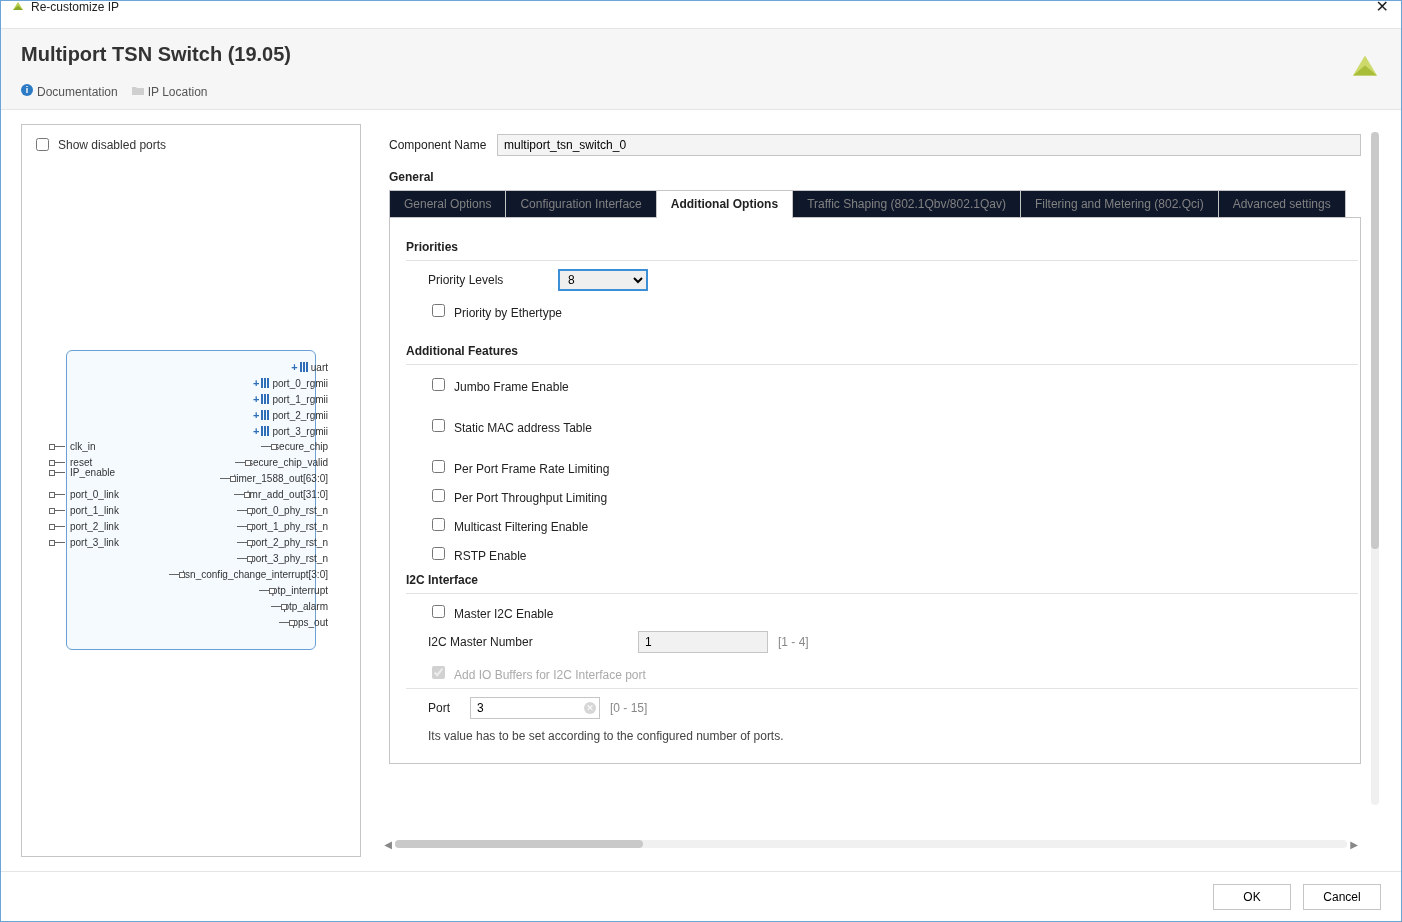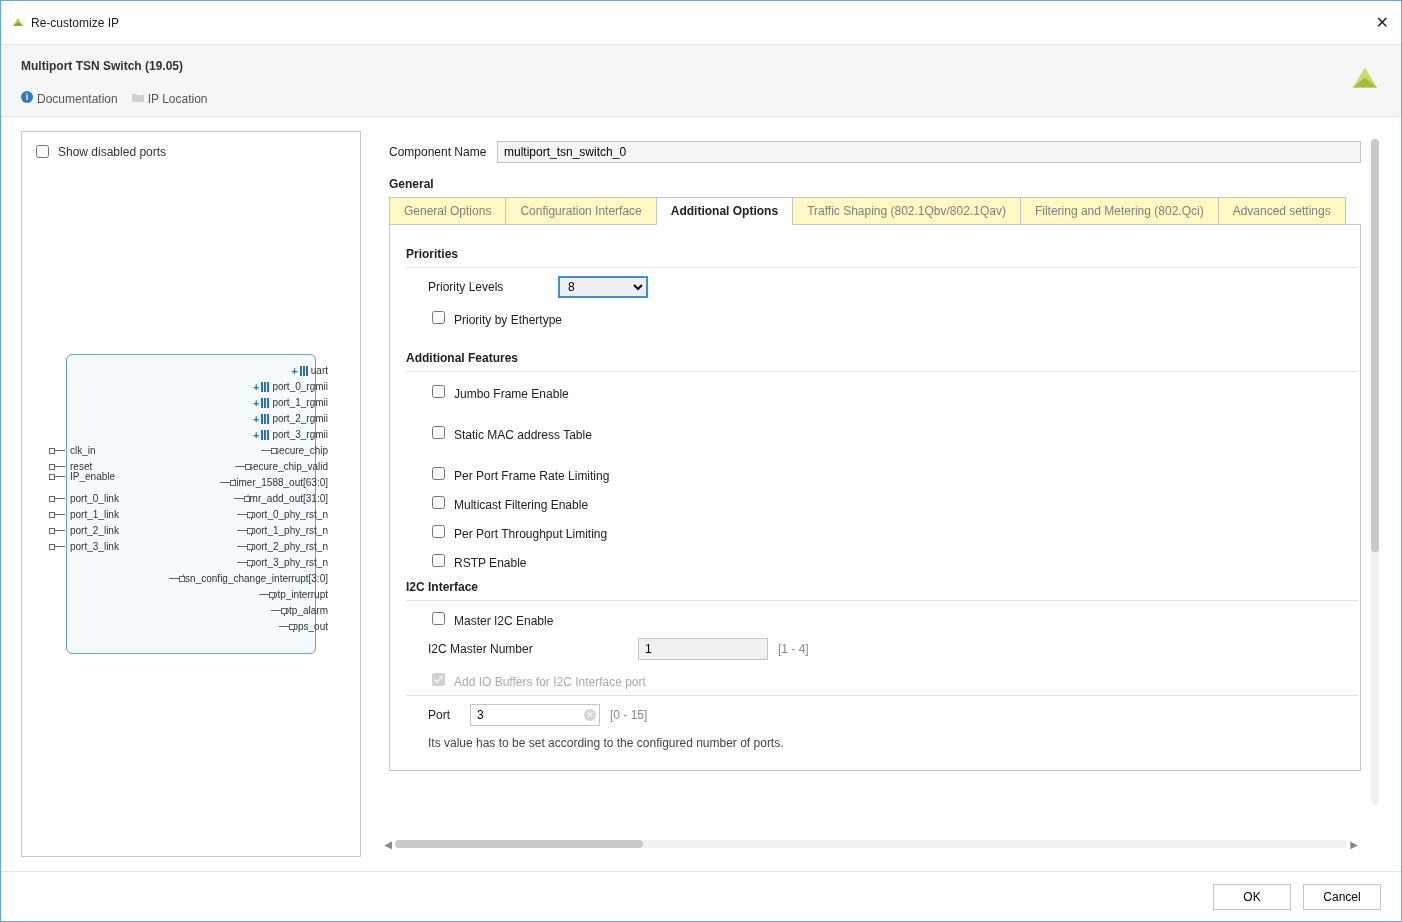--- a/index.html
+++ b/index.html
@@ -28,21 +28,20 @@
   }
 
   
   .titlebar {
     height: 28px;
     border-bottom: 1px solid #e5e5e5;
     display: flex;
     align-items: center;
     padding: 0 6px 16px 10px;
     background: #fff;
-    margin-top: 16px;
   }
   .titlebar .app-icon {
     width: 14px; height: 14px; margin-right: 6px;
     display: inline-block;
   }
   .titlebar .close {
     margin-left: auto;
     font-size: 16px;
     padding: 0 6px;
     cursor: pointer;
@@ -51,21 +50,21 @@
 
   
   .header {
     background: #f6f6f6;
     border-bottom: 1px solid #e5e5e5;
     padding: 14px 20px 10px 20px;
     position: relative;
   }
   .header h1 {
     margin: 0 0 18px 0;
-    font-size: 12px;
+    font-size: 20px;
     font-weight: 600;
     color: #333;
   }
   .header .links {
     display: flex;
     gap: 14px;
     align-items: center;
   }
   .header .links .link {
     display: flex; align-items: center; gap: 4px;
@@ -206,21 +205,21 @@
   .tabbar {
     display: flex;
     border-bottom: 1px solid var(--border-gray);
     border-left: 1px solid var(--border-gray);
     margin-top: 4px;
   }
   .tabbar .tab {
     padding: 6px 14px;
     border-top: 1px solid var(--border-gray);
     border-right: 1px solid var(--border-gray);
-    background: #fef9c3;
+    background: #0f172a;
     color: var(--tab-inactive-text);
     font-size: 12px;
     cursor: pointer;
     white-space: nowrap;
   }
   .tabbar .tab.active {
     background: #fff;
     color: #222;
     font-weight: 600;
     position: relative;
@@ -597,25 +596,25 @@
               <label class="chk-row" style="margin: 22px 0px;">
                 <input type="checkbox" style="">
                 <span>Static MAC address Table</span>
               </label>
               <label class="chk-row" style="margin: 10px 0px;">
                 <input type="checkbox" style="">
                 <span>Per Port Frame Rate Limiting</span>
               </label>
               <label class="chk-row" style="margin: 10px 0px;">
                 <input type="checkbox" style="">
-                <span>Multicast Filtering Enable</span>
+                <span>Per Port Throughput Limiting</span>
               </label>
               <label class="chk-row" style="margin: 10px 0px;">
                 <input type="checkbox" style="">
-                <span>Per Port Throughput Limiting</span>
+                <span>Multicast Filtering Enable</span>
               </label>
               <label class="chk-row" style="margin: 10px 0px;">
                 <input type="checkbox" style="">
                 <span>RSTP Enable</span>
               </label>
             </div>
 
           <div class="group-title" style="">I2C Interface</div>
           <div class="group-line"></div>
           <div class="indent">

